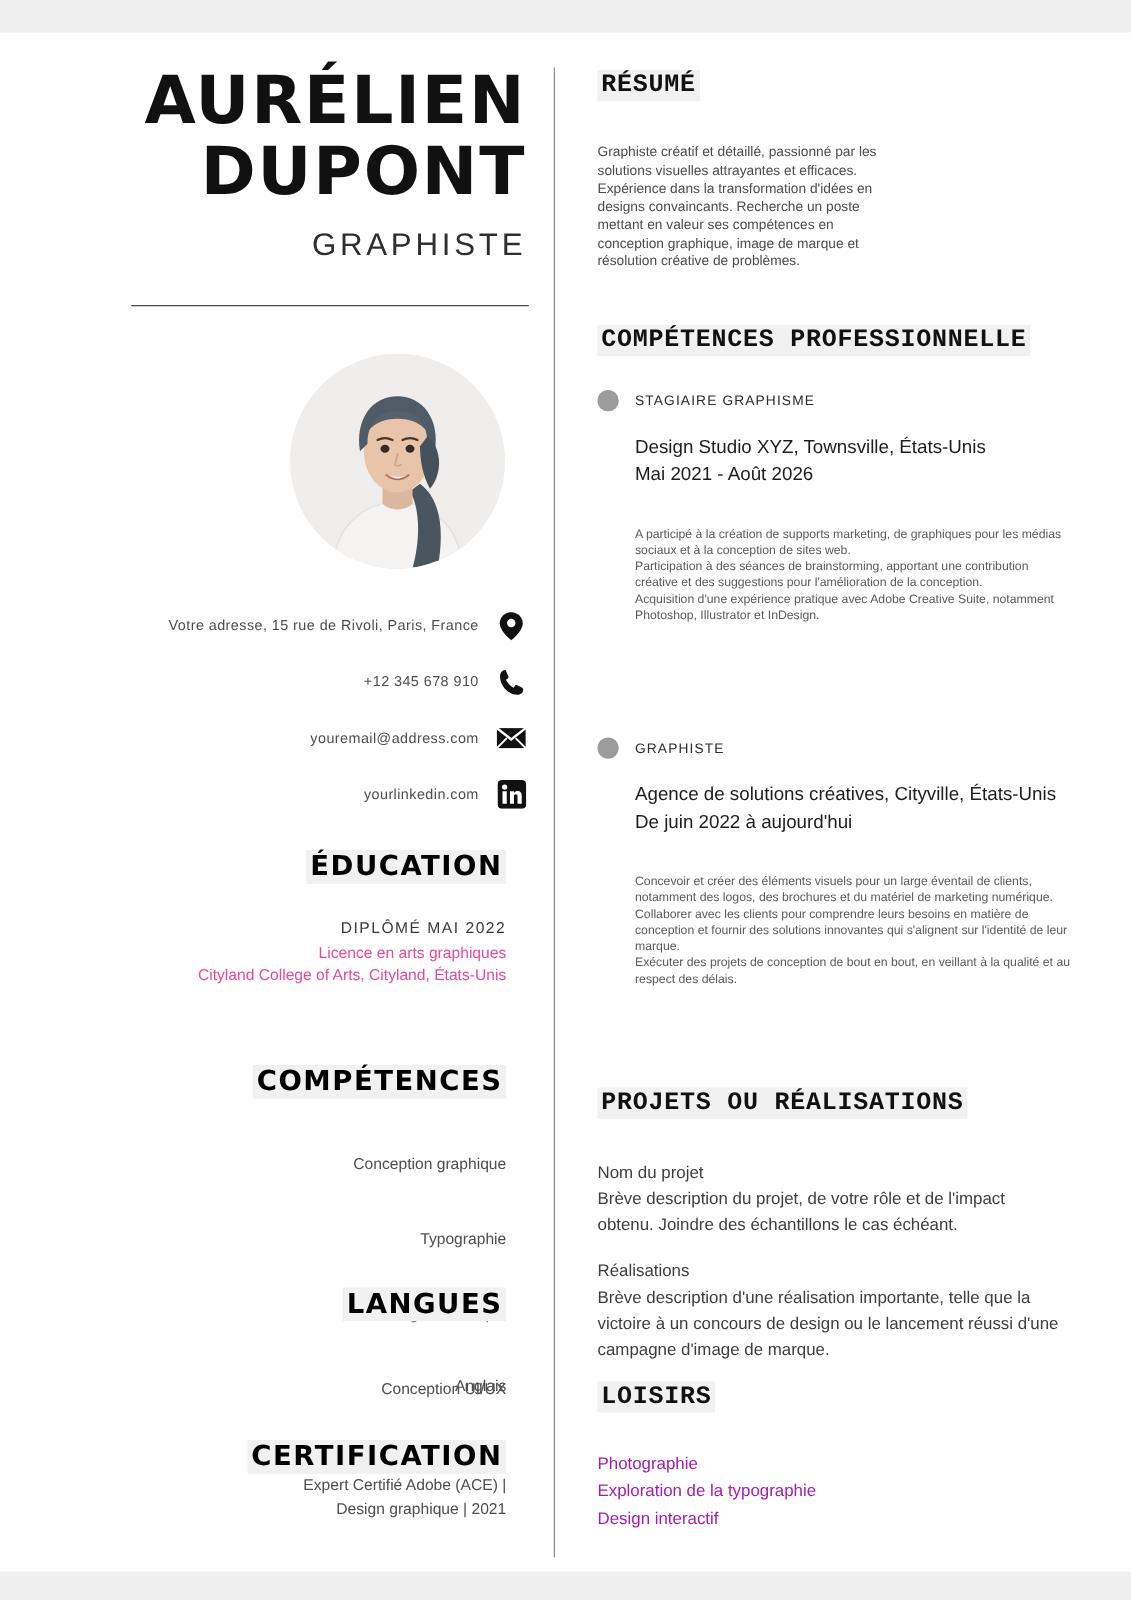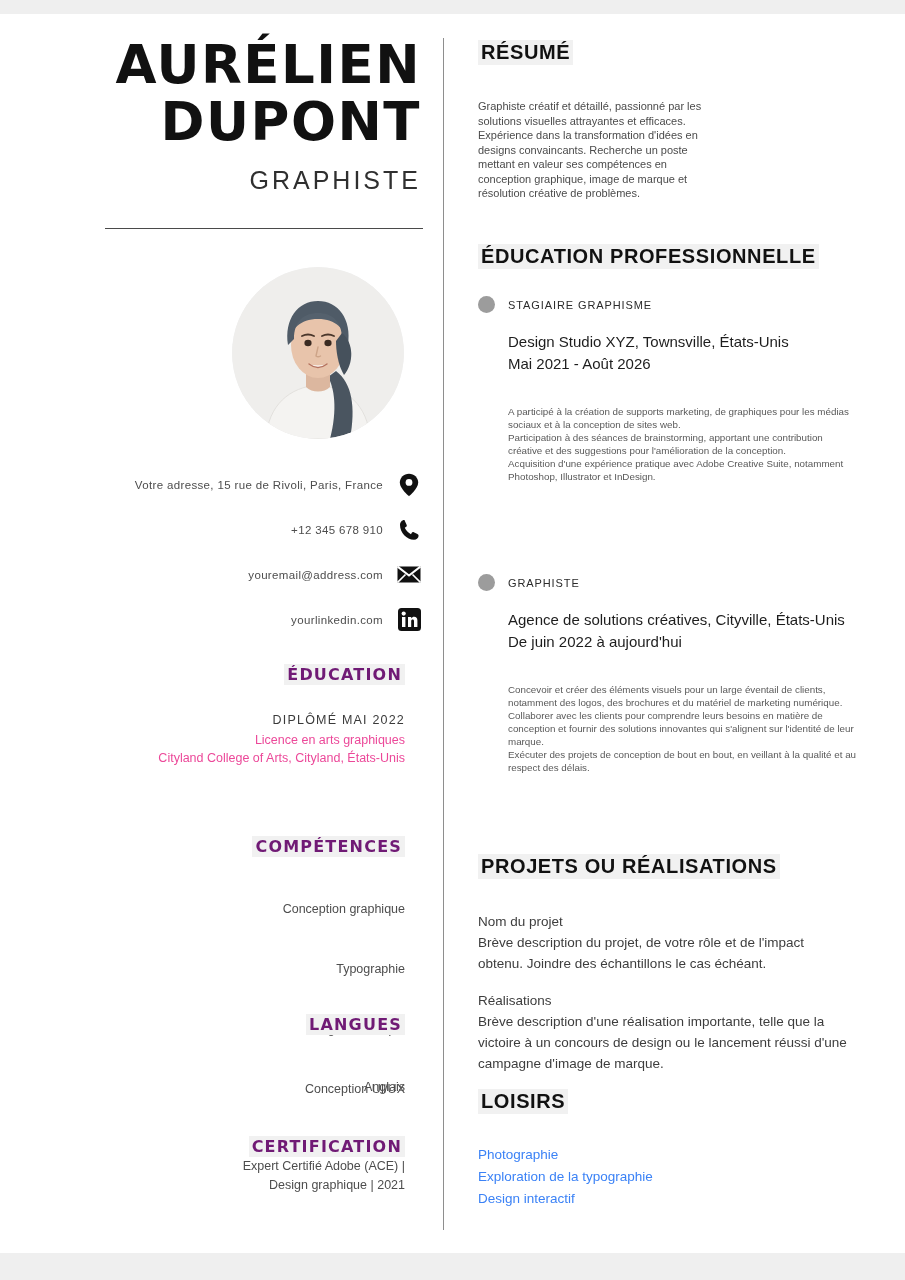--- a/index.html
+++ b/index.html
@@ -19,21 +19,21 @@
     position: absolute;
     left: 0;
     width: 905px;
     background: #efefef;
   }
   .band-top { top: 0; height: 26px; }
   .band-bottom { top: 1253px; height: 27px; }
 
   .sheet {
     position: absolute;
-    top: 14px;
+    top: 30px;
     left: 0;
     width: 905px;
     height: 1227px;
     background: #ffffff;
   }
 
   
   .col-left {
     position: absolute;
     left: 0;
@@ -141,23 +141,23 @@
     text-align: right;
   }
   .lsec-edu   { top: 650px; }
   .lsec-skill { top: 822px; }
   .lsec-lang  { top: 1000px; }
   .lsec-cert  { top: 1122px; }
 
   .sec-head-left {
     font-family: "DejaVu Sans", sans-serif;
     font-weight: 700;
-    font-size: 16px;
+    font-size: 22px;
     letter-spacing: 1.2px;
-    color: #701a75;
+    color: #000000;
     display: inline-block;
     background: #f1f1f1;
     padding: 1px 3px;
   }
   .edu-degree-date {
     margin-top: 28px;
     font-size: 12.5px;
     letter-spacing: 1.2px;
     color: #3a3a3a;
   }
@@ -181,21 +181,21 @@
     color: #4d4d4d;
   }
 
   
   .rsec {
     position: absolute;
     left: 34px;
     width: 400px;
   }
   .sec-head-right {
-    font-family: Liberation Sans, sans-serif;
+    font-family: Liberation Mono, monospace;
     font-weight: 700;
     font-size: 20px;
     letter-spacing: 0.6px;
     color: #111111;
     display: inline-block;
     background: #f1f1f1;
     padding: 1px 3px;
   }
   .summary-p {
     margin-top: 34px;
@@ -251,21 +251,21 @@
     font-size: 13.5px;
     line-height: 21px;
     color: #3d3d3d;
     width: 370px;
   }
   .proj-block .pb-gap { height: 16px; }
   .loisirs-list {
     margin-top: 30px;
     font-size: 13.5px;
     line-height: 22px;
-    color: #3b82f6;
+    color: #a21caf;
   }
 </style>
 </head>
 <body>
 
 <div class="page-band band-top"></div>
 <div class="page-band band-bottom"></div>
 
 <div class="sheet">
 
@@ -404,21 +404,21 @@
   </div>
 
   <div class="col-right">
 
     <div class="rsec rsec-resume">
       <div class="sec-head-right">RÉSUMÉ</div>
       <div class="summary-p">Graphiste créatif et détaillé, passionné par les solutions visuelles attrayantes et efficaces. Expérience dans la transformation d'idées en designs convaincants. Recherche un poste mettant en valeur ses compétences en conception graphique, image de marque et résolution créative de problèmes.</div>
     </div>
 
     <div class="rsec rsec-exp">
-      <div class="sec-head-right">ÉDUCATION PROFESSIONNELLE</div>
+      <div class="sec-head-right">COMPÉTENCES PROFESSIONNELLE</div>
 
       <div class="job job-1">
         <div class="job-head">
           <div class="job-dot"></div>
           <div class="job-role">STAGIAIRE GRAPHISME</div>
         </div>
         <div class="job-org">
           <div>Design Studio XYZ, Townsville, États-Unis</div>
           <div>Mai 2021 - Août 2026</div>
         </div>

